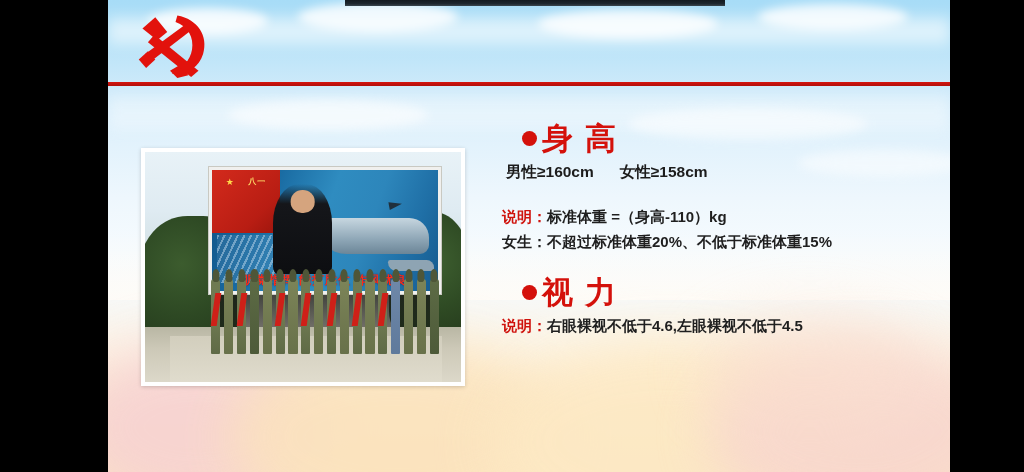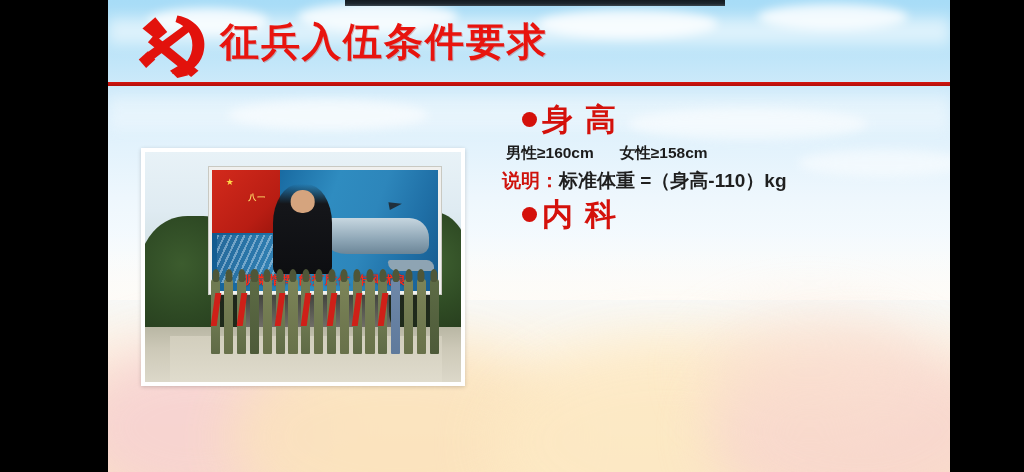--- a/index.html
+++ b/index.html
@@ -173,21 +173,20 @@
     background: linear-gradient(135deg,#d32a1c 0%, #b81d13 70%, #9c150d 100%);
   }
   .bb-star {
     position: absolute; left: 6%; top: 7%;
     color: #ffd94a; font-size: 9px; line-height: 9px;
   }
   .bb-bayi {
     position: absolute; left: 16%; top: 6%;
     color: #ffe06a; font-size: 8px; font-weight: 700; line-height: 10px;
     letter-spacing: 1px;
-    margin-top: 16px;
   }
   .bb-figure {
     position: absolute; left: 27%; top: 12%; width: 26%; height: 74%;
     background: linear-gradient(180deg, rgba(20,20,24,0) 0%, #15161a 22%, #0d0e11 100%);
     border-radius: 44% 44% 8% 8%;
   }
   .bb-face {
     position: absolute; left: 50%; top: 6%;
     transform: translateX(-50%);
     width: 42%; height: 26%;
@@ -271,42 +270,42 @@
   .soldier.camo  { background: linear-gradient(180deg,#7c8458 0%, #68714a 100%); }
 
   
   .content {
     position: absolute;
     left: 392px; top: 100px;
     width: 430px;
     z-index: 16;
     color: #1c1c1c;
   }
-  .sec { margin-bottom: 2px; }
+  .sec { margin-bottom: 2px; margin-top: 19px; }
   .sec-head {
     color: #d4110b;
     font-weight: 700;
     font-size: 31px;
     line-height: 40px;
     letter-spacing: 1px;
     padding-left: 22px;
     white-space: nowrap;
   }
   .sec-head .dot {
     display: inline-block;
     width: 15px; height: 15px;
     border-radius: 50%;
     background: #d4110b;
     margin-right: 5px;
     vertical-align: 3px;
   }
   .sec-head .hw { letter-spacing: 12px; }
 
   .line {
-    font-size: 19px;
+    font-size: 15px;
     line-height: 25px;
     color: #1f1f1f;
     white-space: nowrap;
     font-weight: 600;
   }
   .line.wrapline { white-space: normal; line-height: 26px; }
   .line .lbl {
     color: #cf120c;
     font-weight: 700;
   }
@@ -353,21 +352,20 @@
           <g fill="#e2120c">
             <path d="M58 6 C80 10, 92 28, 86 48 C81 64, 66 72, 52 69 C63 64, 72 55, 74 43 C76 30, 70 18, 56 13 Z"></path>
             <path d="M50 66 L62 59 L70 71 L58 74 Z"></path>
             <path d="M20 20 L34 8 L47 24 L36 33 Z"></path>
             <path d="M33 27 L81 66 L73 73 L26 35 Z"></path>
             <path d="M16 54 L26 45 L34 54 L24 63 Z"></path>
             <path d="M23 48 L72 12 L77 19 L29 56 Z"></path>
           </g>
         </svg>
       </div>
-      <div class="header-title">征兵入伍条件要求</div>
     </div>
     <div class="header-rule"></div>
 
     <div class="photo-frame">
       <div class="photo">
         <div class="ph-sky"></div>
         <div class="ph-trees-l"></div>
         <div class="ph-trees-r"></div>
         <div class="ph-ground"></div>
         <div class="ph-plaza"></div>
@@ -421,27 +419,35 @@
         </div>
         <div class="height-line">
           <span>男性≥160cm</span><span class="gap"></span><span>女性≥158cm</span>
         </div>
       </div>
 
       <div class="sec">
         <div class="line indent">
           <span class="lbl">说明：</span><span>标准体重 =（身高-110）kg</span>
         </div>
-      </div>
-
+        <div class="line indent">
+          <span>女生：</span><span>不超过标准体重20%、不低于标准体重15%</span>
+        </div>
+      </div>
 
       <div class="sec">
         <div class="sec-head">
-          <span class="dot"></span><span class="hw">内</span><span>科</span>
-        </div>
+          <span class="dot"></span><span class="hw">视</span><span>力</span>
+        </div>
+        <div class="line indent">
+          <span class="lbl">说明：</span><span>右眼裸视不低于4.6,左眼裸视不低于4.5</span>
+        </div>
+      </div>
+
+      <div class="sec">
       </div>
 
     </div>
   </div>
 
   <div class="top-dark-strip"></div>
   <div class="bar-left"></div>
   <div class="bar-right"></div>
 
 </div>

